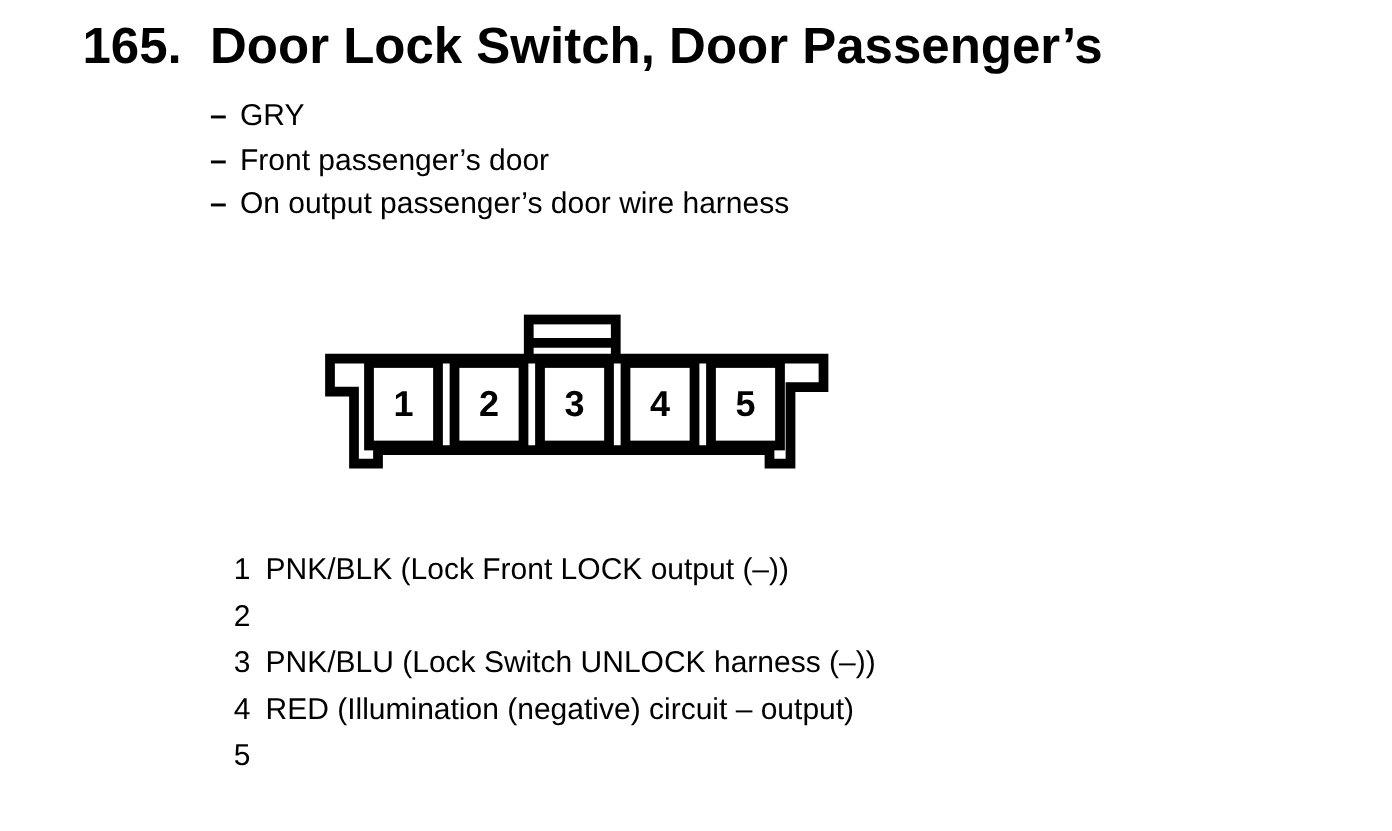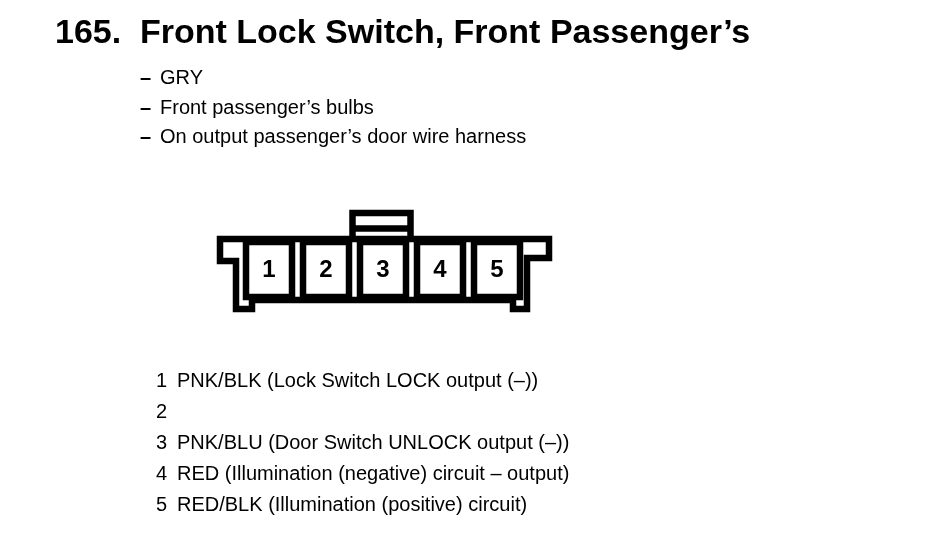--- a/index.html
+++ b/index.html
@@ -90,31 +90,31 @@
     margin-right: 10px;
   }
 </style>
 </head>
 <body>
 
 <div class="stage">
 
   <div class="title-row">
     <span class="title-num">165.</span>
-    <span>Front Lock Switch, Front Passenger’s</span>
+    <span>Door Lock Switch, Door Passenger’s</span>
   </div>
 
   <div class="attr-list">
     <div class="attr-line">
       <span class="attr-dash">–</span>
       <span>GRY</span>
     </div>
     <div class="attr-line">
       <span class="attr-dash">–</span>
-      <span>Front passenger’s bulbs</span>
+      <span>Front passenger’s door</span>
     </div>
     <div class="attr-line">
       <span class="attr-dash">–</span>
       <span>On output passenger’s door wire harness</span>
     </div>
   </div>
 
   <svg class="connector-svg" viewBox="205 205 350 112">
 
     <rect class="shape" x="352.5" y="213" width="58" height="27"></rect>
@@ -131,32 +131,31 @@
     <text x="269" y="277">1</text>
     <text x="326" y="277">2</text>
     <text x="383" y="277">3</text>
     <text x="440" y="277">4</text>
     <text x="497" y="277">5</text>
   </svg>
 
   <div class="pin-list">
     <div class="pin-row">
       <span class="pin-num">1</span>
-      <span>PNK/BLK (Lock Switch LOCK output (–))</span>
+      <span>PNK/BLK (Lock Front LOCK output (–))</span>
     </div>
     <div class="pin-row">
       <span class="pin-num">2</span>
     </div>
     <div class="pin-row">
       <span class="pin-num">3</span>
-      <span>PNK/BLU (Door Switch UNLOCK output (–))</span>
+      <span>PNK/BLU (Lock Switch UNLOCK harness (–))</span>
     </div>
     <div class="pin-row">
       <span class="pin-num">4</span>
       <span>RED (Illumination (negative) circuit – output)</span>
     </div>
     <div class="pin-row">
       <span class="pin-num">5</span>
-      <span>RED/BLK (Illumination (positive) circuit)</span>
     </div>
   </div>
 
 </div>
 
 </body></html>

